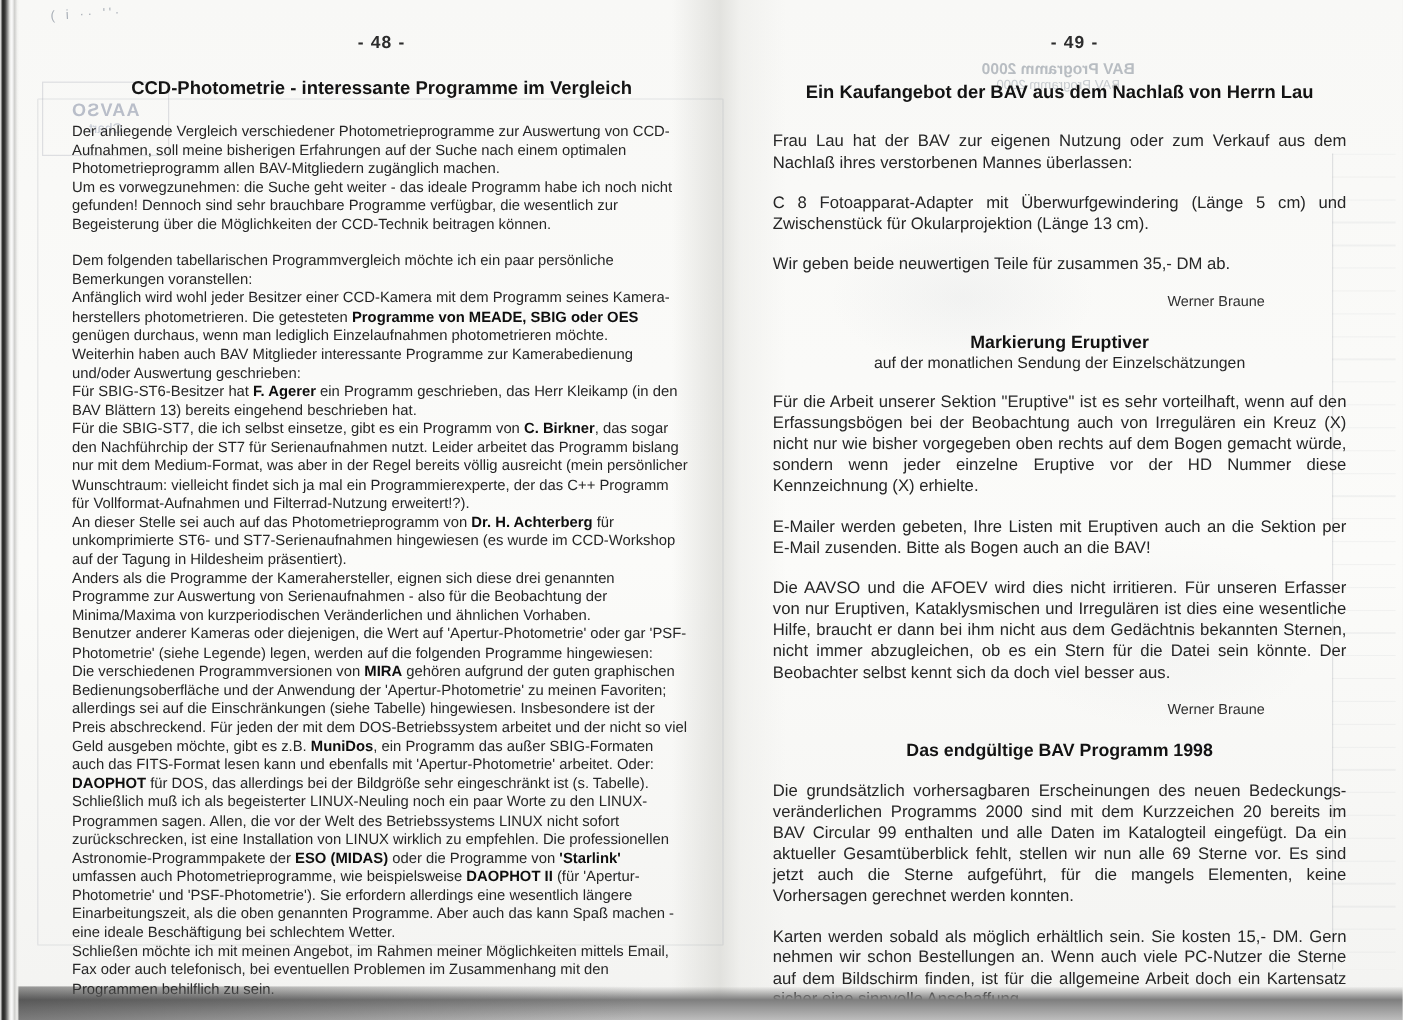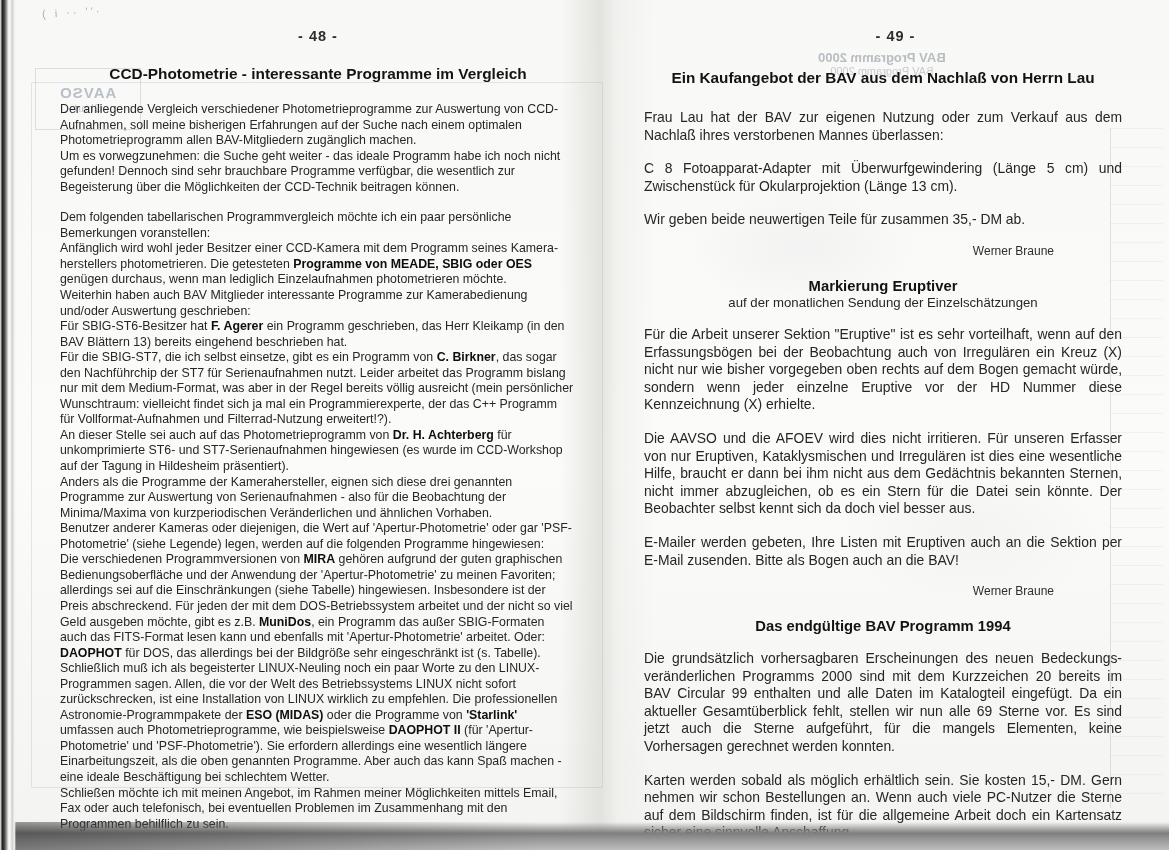--- a/index.html
+++ b/index.html
@@ -141,25 +141,25 @@
 
       <div class="p49-title">Ein Kaufangebot der BAV  aus dem Nachlaß von Herrn Lau</div>
       <p class="p49-p1">Frau Lau hat der BAV zur eigenen Nutzung oder zum Verkauf aus dem Nachlaß ihres verstorbenen Mannes überlassen:</p>
       <p>C 8 Fotoapparat-Adapter mit Überwurfgewindering (Länge 5 cm) und Zwischenstück für Okularprojektion (Länge 13 cm).</p>
       <p>Wir geben beide neuwertigen Teile für zusammen 35,- DM ab.</p>
       <div class="p49-sig">Werner Braune</div>
 
       <div class="p49-h">Markierung Eruptiver</div>
       <div class="p49-sub">auf der monatlichen Sendung der Einzelschätzungen</div>
       <p>Für die Arbeit  unserer Sektion "Eruptive" ist es sehr vorteilhaft, wenn auf den Erfassungsbögen  bei der Beobachtung auch von Irregulären ein Kreuz (X) nicht nur wie bisher vorgegeben oben rechts auf dem Bogen gemacht würde, sondern  wenn jeder einzelne Eruptive  vor der HD Nummer diese Kennzeichnung (X) erhielte.</p>
+      <p>E-Mailer werden gebeten, Ihre Listen mit Eruptiven auch an die Sektion per E-Mail zusenden. Bitte als Bogen auch an die BAV!</p>
       <p>Die AAVSO und die AFOEV wird dies nicht irritieren. Für unseren Erfasser von nur Eruptiven, Kataklysmischen  und  Irregulären ist dies eine wesentliche Hilfe, braucht er dann bei ihm nicht aus dem Gedächtnis bekannten Sternen, nicht immer abzugleichen, ob es ein Stern für die Datei sein könnte. Der Beobachter selbst kennt sich da doch viel besser aus.</p>
-      <p>E-Mailer werden gebeten, Ihre Listen mit Eruptiven auch an die Sektion per E-Mail zusenden. Bitte als Bogen auch an die BAV!</p>
       <div class="p49-sig">Werner Braune</div>
 
-      <div class="p49-h">Das endgültige BAV Programm 1994</div>
+      <div class="p49-h">Das endgültige BAV Programm 1998</div>
       <p>Die grundsätzlich vorhersagbaren Erscheinungen des neuen Bedeckungs-veränderlichen Programms 2000 sind mit dem Kurzzeichen 20 bereits im BAV Circular 99 enthalten und alle Daten im Katalogteil eingefügt. Da ein aktueller Gesamtüberblick fehlt, stellen wir nun alle 69 Sterne vor. Es sind jetzt auch die Sterne aufgeführt, für die mangels Elementen, keine Vorhersagen gerechnet werden konnten.</p>
       <p>Karten werden sobald als möglich erhältlich sein. Sie kosten 15,- DM. Gern nehmen wir schon Bestellungen an. Wenn auch viele PC-Nutzer die Sterne auf dem Bildschirm finden, ist für die allgemeine Arbeit doch ein Kartensatz sicher eine sinnvolle Anschaffung.</p>
 
     </div>
   </div>
 
   <div class="gutter"></div>
   <div class="edge-left"></div>
   <div class="edge-bottom"></div>
 </div>

